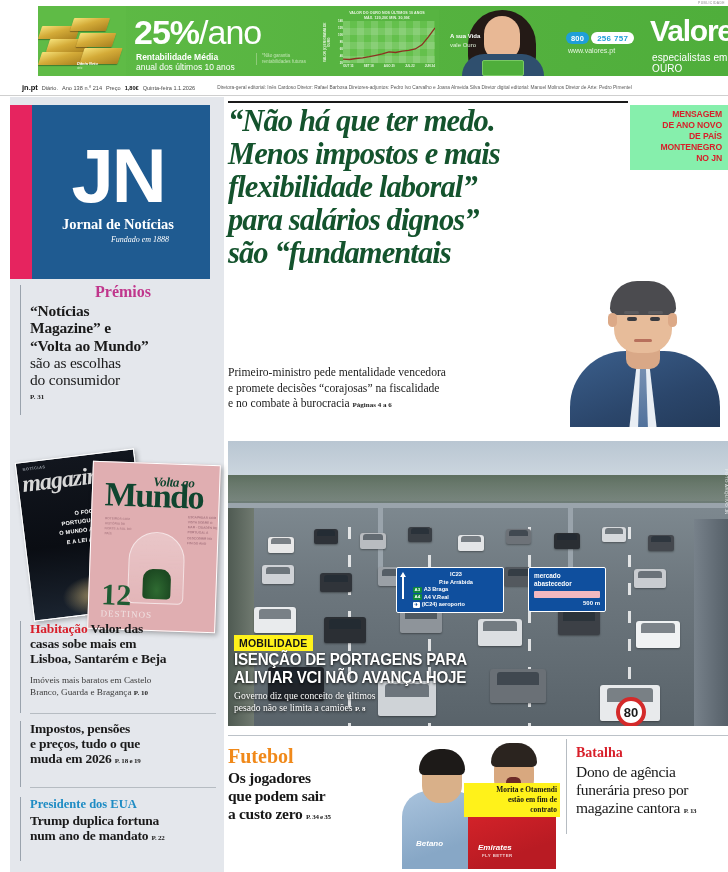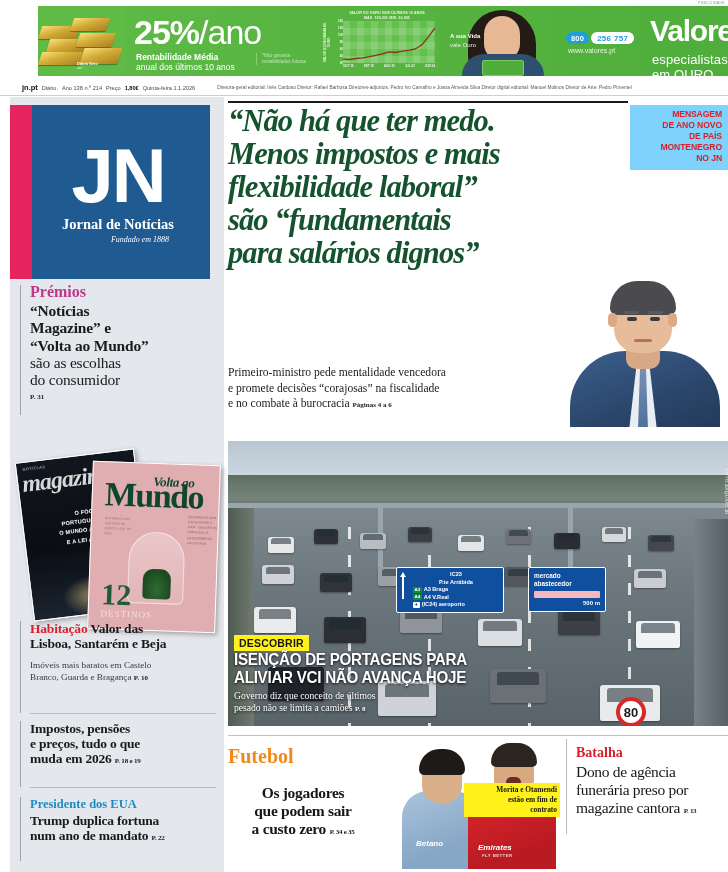--- a/index.html
+++ b/index.html
@@ -140,21 +140,21 @@
     position: absolute; left: 530px; top: 41px;
     color: #e7f5e1; font-size: 7px;
   }
   .ad-logo {
     position: absolute; left: 612px; top: 10px;
     color: #ffffff; font-size: 30px; font-weight: bold; letter-spacing: -1.2px;
     line-height: 1;
   }
   .ad-logo-sub {
     position: absolute; left: 614px; top: 46px;
-    color: #ffffff; font-size: 13px; letter-spacing: .1px;
+    color: #ffffff; font-size: 10px; letter-spacing: .1px;
   }
 
   
   .masthead-strip {
     position: absolute; left: 0; top: 80px; width: 728px; height: 16px;
     border-bottom: 1px solid #cfcfcf;
     display: flex; align-items: center; padding-left: 22px; gap: 4px;
     white-space: nowrap; overflow: hidden;
   }
   .ms-brand { font-size: 7.5px; font-weight: bold; color: #111; }
@@ -292,21 +292,21 @@
   .hl-rule-top {
     position: absolute; left: 0; top: 4px; width: 400px; height: 2px; background: #1a1a1a;
   }
   .headline {
     position: absolute; left: 0; top: 8px; width: 402px;
     font-family: "Liberation Serif", serif; font-weight: bold; font-style: italic;
     font-size: 30.5px; line-height: 1.085; color: #14532d; letter-spacing: -.9px;
   }
   .promo-box {
     position: absolute; left: 402px; top: 8px; width: 98px; padding: 4px 6px 6px 4px;
-    background: #7dd3fc;
+    background: #86efac;
   }
   .promo-box div {
     color: #d81f2a; font-size: 8.6px; font-weight: bold; text-align: right;
     line-height: 1.28; letter-spacing: -.1px; font-family: "Liberation Sans", sans-serif;
   }
   .pm-photo {
     position: absolute; left: 332px; top: 168px; width: 168px; height: 162px;
     overflow: hidden;
   }
   .pm-suit {
@@ -556,21 +556,21 @@
 
     <div class="jn-logo">
       <div class="jn-stripe"></div>
       <div class="jn-mark">JN</div>
       <div class="jn-name">Jornal de Notícias</div>
       <div class="jn-founded">Fundado em 1888</div>
     </div>
 
     <div class="lc-rule" style="top:188px; height:130px;"></div>
     <div class="lc-block" style="top:186px;">
-      <div class="kicker k-pink" style="font-size:16px;">Prémios</div>
+      <div class="kicker k-pink" style="font-size:16px;text-align:center;">Prémios</div>
       <div class="lc-head" style="font-size:15.5px; margin-top:1px;">
         <div style="font-weight:bold;">“Notícias</div>
         <div style="font-weight:bold;">Magazine” e</div>
         <div style="font-weight:bold;">“Volta ao Mundo”</div>
         <div>são as escolhas</div>
         <div>do consumidor</div>
       </div>
       <div class="pg" style="margin-top:4px;">P. 31</div>
     </div>
 
@@ -596,20 +596,21 @@
         <div class="mag-b-dest">DESTINOS</div>
       </div>
     </div>
 
     <div class="lc-rule" style="top:524px; height:92px;"></div>
     <div class="lc-block" style="top:524px;">
       <div class="lc-head" style="font-size:13.5px; font-weight:bold;">
         <div>
           <span class="k-red">Habitação</span><span> Valor das</span>
         </div>
+        <div>casas sobe mais em</div>
         <div>Lisboa, Santarém e Beja</div>
       </div>
       <div class="lc-deck" style="margin-top:9px;">
         <div>Imóveis mais baratos em Castelo</div>
         <div>
           <span>Branco, Guarda e Bragança</span>
           <span class="pg">P. 10</span>
         </div>
       </div>
     </div>
@@ -643,22 +644,22 @@
 
   <div class="main-col">
 
     <div class="hl-wrap">
       <div class="hl-rule-top"></div>
 
       <div class="headline">
         <div>“Não há que ter medo.</div>
         <div>Menos impostos e mais</div>
         <div>flexibilidade laboral”</div>
+        <div>para salários dignos”</div>
         <div>são “fundamentais</div>
-        <div>para salários dignos”</div>
       </div>
 
       <div class="promo-box">
         <div>MENSAGEM</div>
         <div>DE ANO NOVO</div>
         <div>DE PAÍS</div>
         <div>MONTENEGRO</div>
         <div>NO JN</div>
       </div>
 
@@ -759,41 +760,41 @@
         <div>mercado</div>
         <div>abastecedor</div>
         <div class="pinkbar"></div>
         <div class="dist">500 m</div>
       </div>
 
       <div class="speed-red" style="left:388px; top:256px;">80</div>
 
       <div class="photo-credit">FOTO ARQUIVO JN</div>
 
-      <div class="mob-badge">DESCOBRIR</div>
+      <div class="mob-badge">MOBILIDADE</div>
       <div class="mob-head">
         <div>ISENÇÃO DE PORTAGENS PARA</div>
         <div>ALIVIAR VCI NÃO AVANÇA HOJE</div>
       </div>
       <div class="mob-deck">
         <div>Governo diz que conceito de últimos</div>
         <div>
           <span>pesado não se limita a camiões</span>
           <span class="pg">P. 8</span>
         </div>
       </div>
     </div>
   </div>
 
   <div class="bottom">
     <div class="bot-rule"></div>
 
     <div class="fut-block">
       <div class="kicker k-orange" style="font-size:20px;">Futebol</div>
-      <div class="fut-head" style="margin-top:16px;text-align:center;">
+      <div class="fut-head" style="margin-top:1px;">
         <div>Os jogadores</div>
         <div>que podem sair</div>
         <div>
           <span>a custo zero</span>
           <span class="pg">P. 34 e 35</span>
         </div>
       </div>
     </div>
 
     <div class="players">

